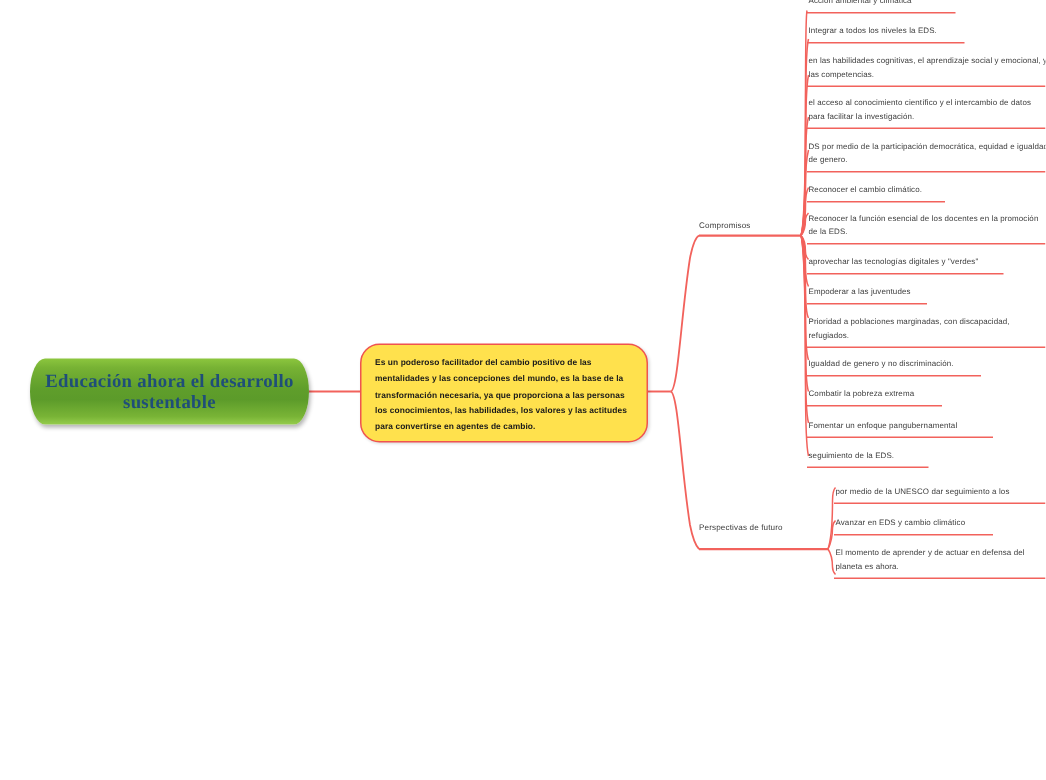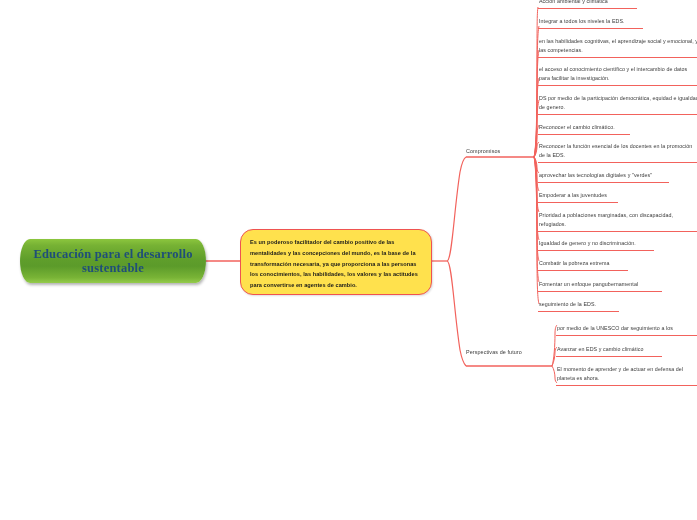--- a/index.html
+++ b/index.html
@@ -147,21 +147,21 @@
     <path d="M534,157 C536,165 537,200 537,256 C537,292 538,300 539,304" stroke="#f2625c" stroke-width="1.0" fill="none"></path>
 
     <path d="M466,366 L552,366" stroke="#f2625c" stroke-width="1.5" fill="none"></path>
 
     <path d="M552,366 C554,360 555,345 555,334 C555,328 556,326 557,325" stroke="#f2625c" stroke-width="1.0" fill="none"></path>
     <path d="M552,366 C554,362 555,356 555,352 C555,349 556,348 557,347" stroke="#f2625c" stroke-width="1.0" fill="none"></path>
     <path d="M552,366 C554,369 555,374 555,378 C555,381 556,382 557,383" stroke="#f2625c" stroke-width="1.0" fill="none"></path>
   </svg>
 
   <div class="root-node">
-    <div class="root-label">Educación para el desarrollo sustentable</div>
+    <div class="root-label">Educación ahora el desarrollo sustentable</div>
   </div>
 
   <div class="note-node">
     <div class="note-text">Es un poderoso facilitador del cambio positivo de las mentalidades y las concepciones del mundo, es la base de la transformación necesaria, ya que proporciona a  las personas los conocimientos, las habilidades, los valores y las actitudes para convertirse en agentes de cambio.</div>
   </div>
 
   <div class="branch-label branch-compromisos">Compromisos</div>
   <div class="branch-label branch-perspectivas">Perspectivas de futuro</div>
 
   <div class="leaf" style="left:539px; top:-3px;">Acción ambiental y climática</div>

